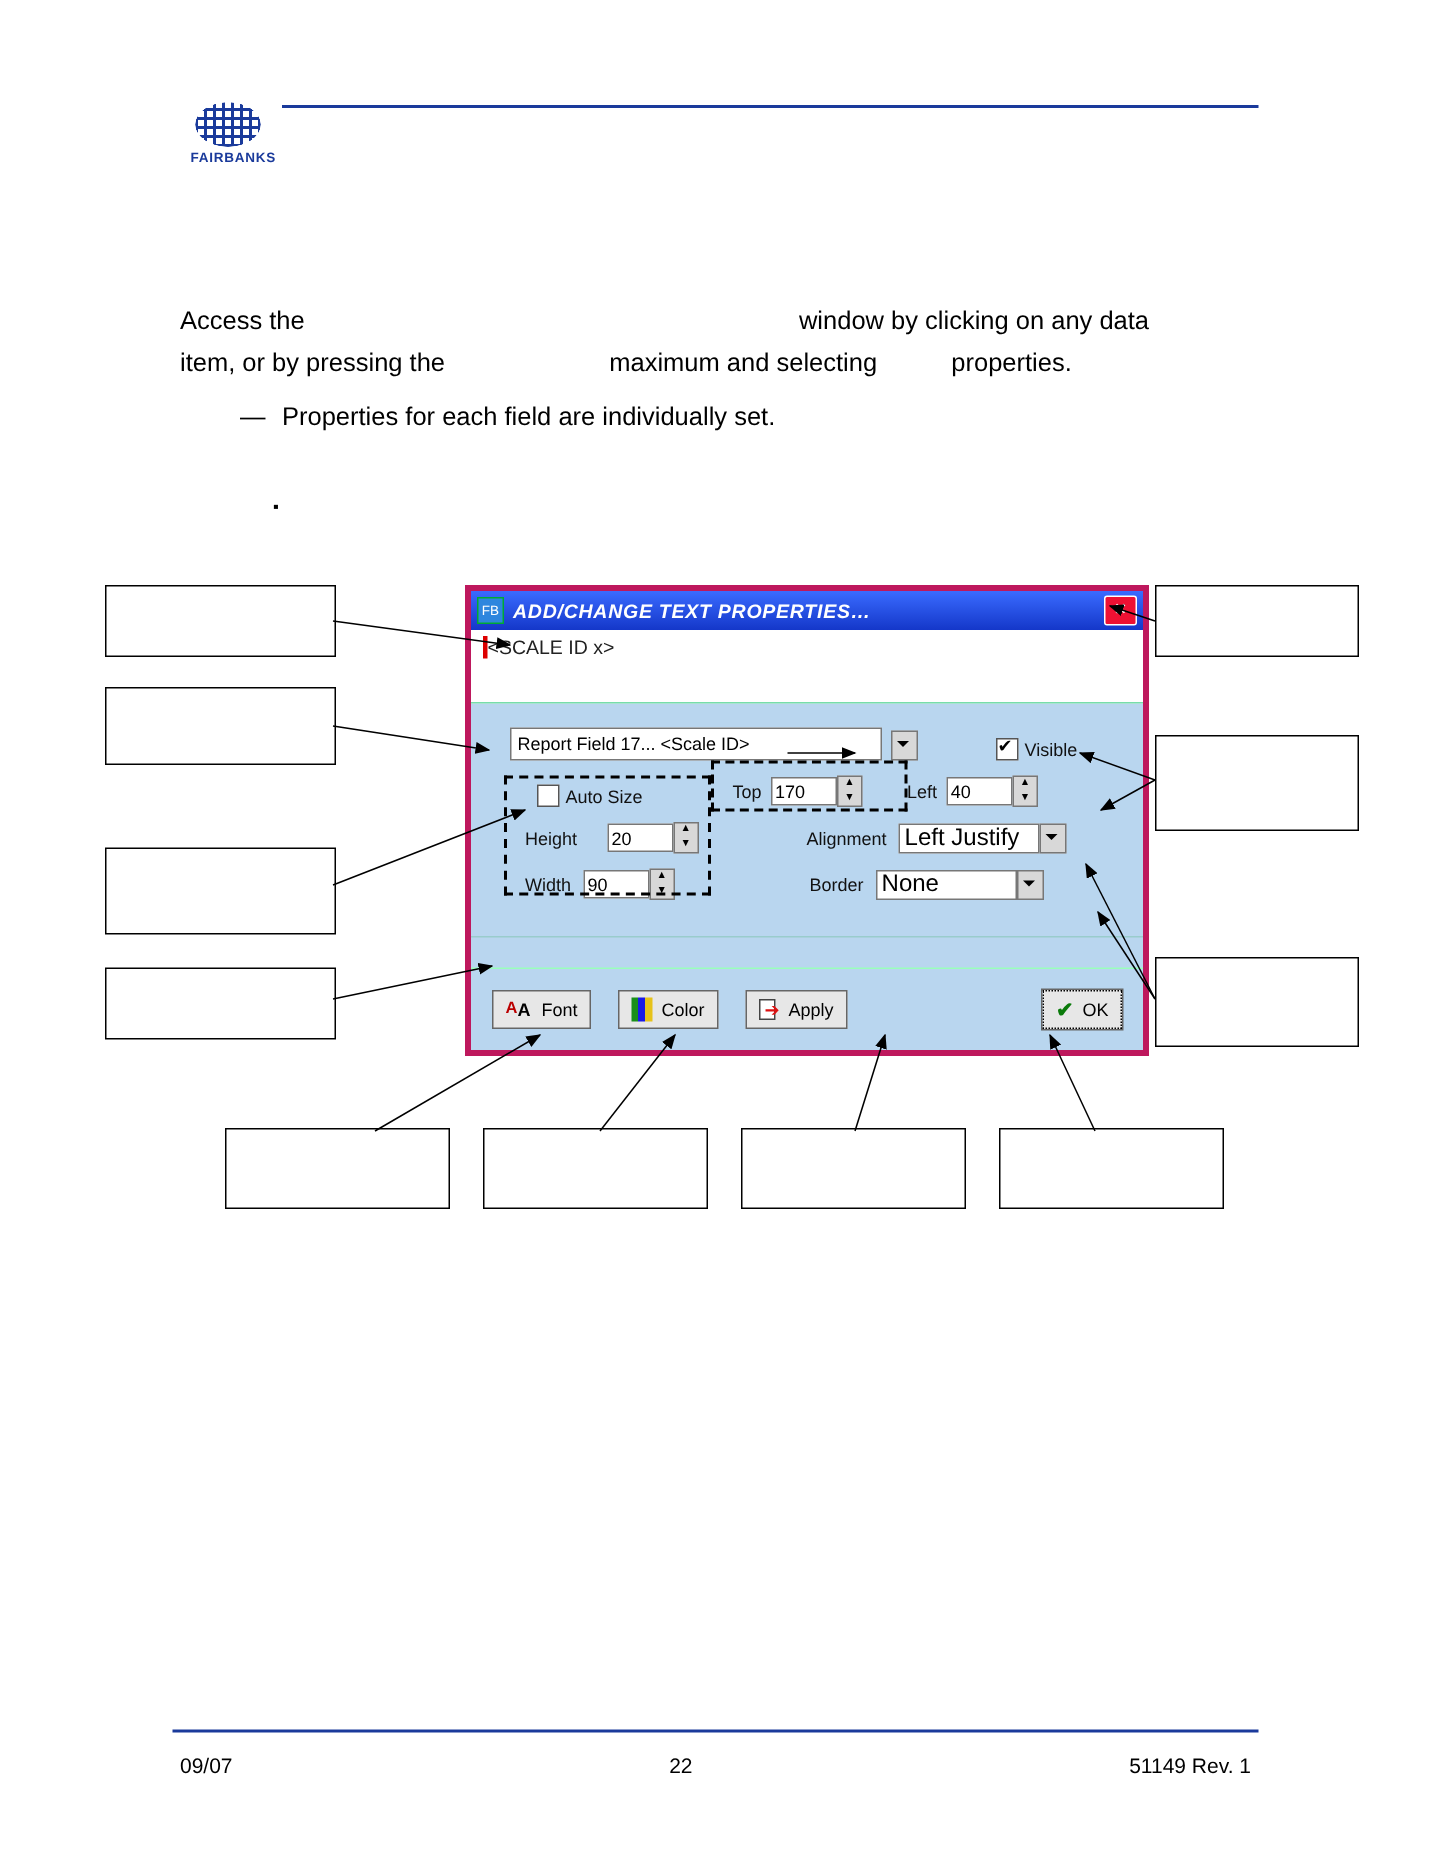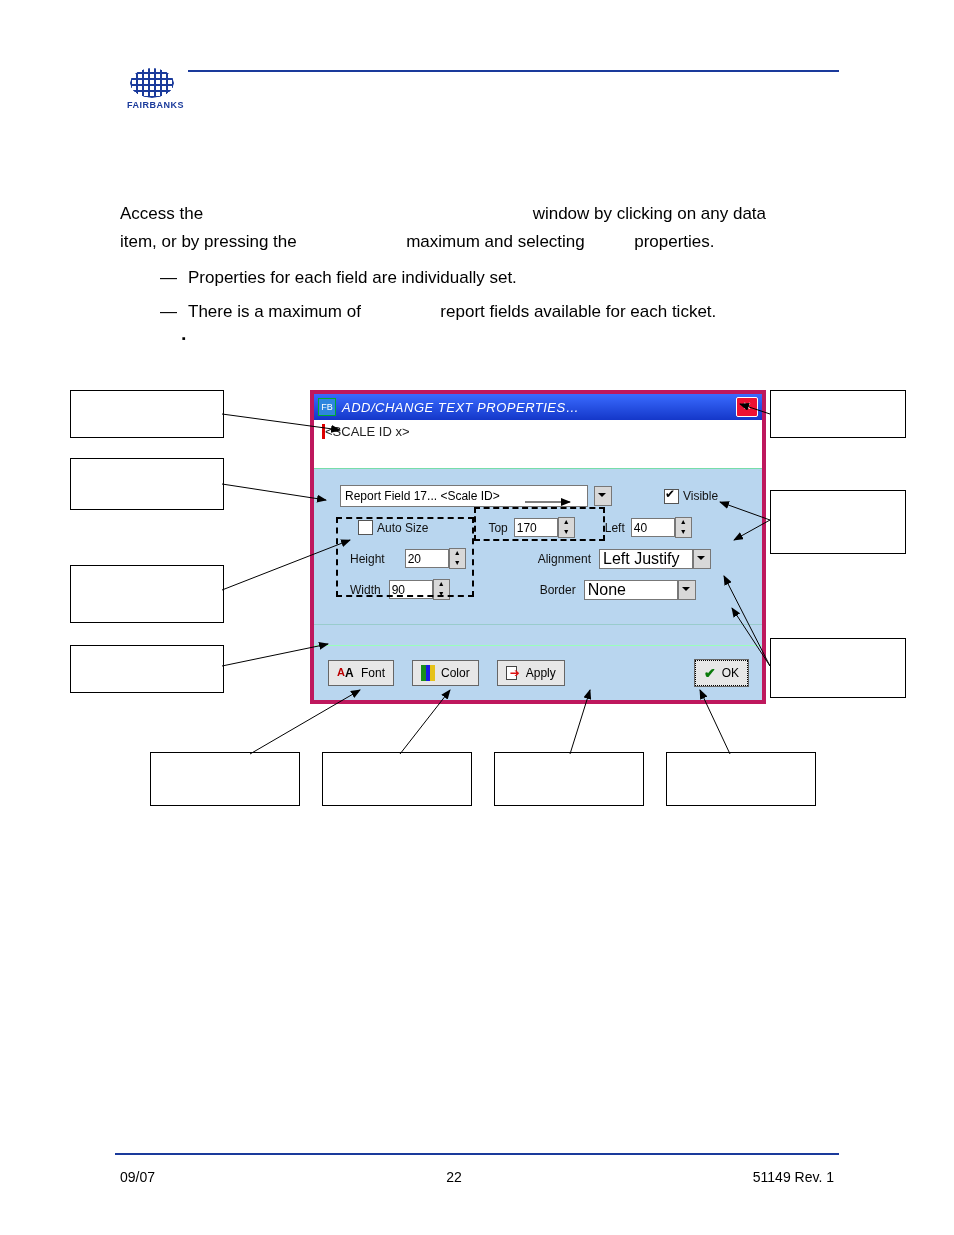--- a/index.html
+++ b/index.html
@@ -18,26 +18,26 @@
   .indent-list li{position:relative;padding-left:28px;margin-bottom:6px}
   .indent-list li::before{content:"—";position:absolute;left:0;top:0}
   .sub-bullet{position:absolute;left:182px;top:332px;font-size:11px}
   
   .fig{position:absolute;top:390px;left:70px;right:50px;height:430px}
   .callout{position:absolute;border:1px solid #000;background:#fff}
   
   .dlg{position:absolute;left:240px;top:0;width:448px;border:4px solid #be185d;background:#b9d6ef;font-family:Tahoma,Arial,sans-serif;font-size:13px}
   .titlebar{height:26px;background:linear-gradient(#3a6bff,#1437c9);display:flex;align-items:center;padding:0 4px;color:#fff}
   .title-icon{width:16px;height:16px;background:#2e86de;border:1px solid #0a3;font-size:9px;line-height:16px;text-align:center;color:#fff;margin-right:6px}
-  .title-text{flex:1;font-weight:normal;font-style:italic;letter-spacing:.5px}
+  .title-text{flex:1;font-weight:bold;font-style:italic;letter-spacing:.5px}
   .closex{width:20px;height:18px;background:#e13;border:1px solid #fff;color:#fff;font-weight:bold;text-align:center;line-height:16px;border-radius:2px}
   .preview{background:#fff;border-bottom:1px solid #7da;padding:4px 8px;font-size:13px;color:#222;height:40px}
   .preview span{border-left:3px solid #d00}
   .form{padding:16px 10px 14px 26px}
-  .row{display:flex;align-items:center;margin-bottom:10px}
+  .row{display:flex;align-items:flex-end;margin-bottom:10px}
   .combo{flex:0 0 238px;background:#fff;border:1px solid #777;height:20px;display:flex;align-items:center;padding:0 4px;font-size:12px}
   .dd{width:16px;height:18px;border:1px solid #777;background:#d8d8d8;margin-left:auto;position:relative}
   .dd::after{content:"";position:absolute;left:3px;top:6px;border:4px solid transparent;border-top-color:#000}
   .chk{display:flex;align-items:center;margin-left:auto;font-size:12px}
   .chkbox{width:13px;height:13px;border:1px solid #555;background:#fff;margin-right:4px;position:relative}
   .chkbox.checked::after{content:"✔";position:absolute;top:-3px;left:0;font-size:12px;color:#000}
   .lbl{font-size:12px;color:#111}
   .num{display:flex;align-items:center}
   .num input{width:38px;height:17px;border:1px solid #777;font-size:12px;padding:0 2px}
   .spin{width:15px;height:19px;border:1px solid #777;background:#d8d8d8;display:flex;flex-direction:column}
@@ -78,25 +78,20 @@
     </div>
     <div>
       <span>item, or by pressing the</span>
       <span style="display:inline-block;width:100px"></span>
       <span>maximum and selecting</span>
       <span style="display:inline-block;width:40px"></span>
       <span>properties.</span>
     </div>
     <ul class="indent-list">
       <li>Properties for each field are individually set.</li>
-      <li>
-        <span>There is a maximum of</span>
-        <span style="display:inline-block;width:70px"></span>
-        <span>report fields available for each ticket.</span>
-      </li>
     </ul>
   </div>
   <div class="sub-bullet">▪</div>
 
   <div class="fig">
 
     <div class="callout" style="left:0;top:0;width:152px;height:46px"></div>
     <div class="callout" style="left:0;top:68px;width:152px;height:50px"></div>
     <div class="callout" style="left:0;top:175px;width:152px;height:56px"></div>
     <div class="callout" style="left:0;top:255px;width:152px;height:46px"></div>

